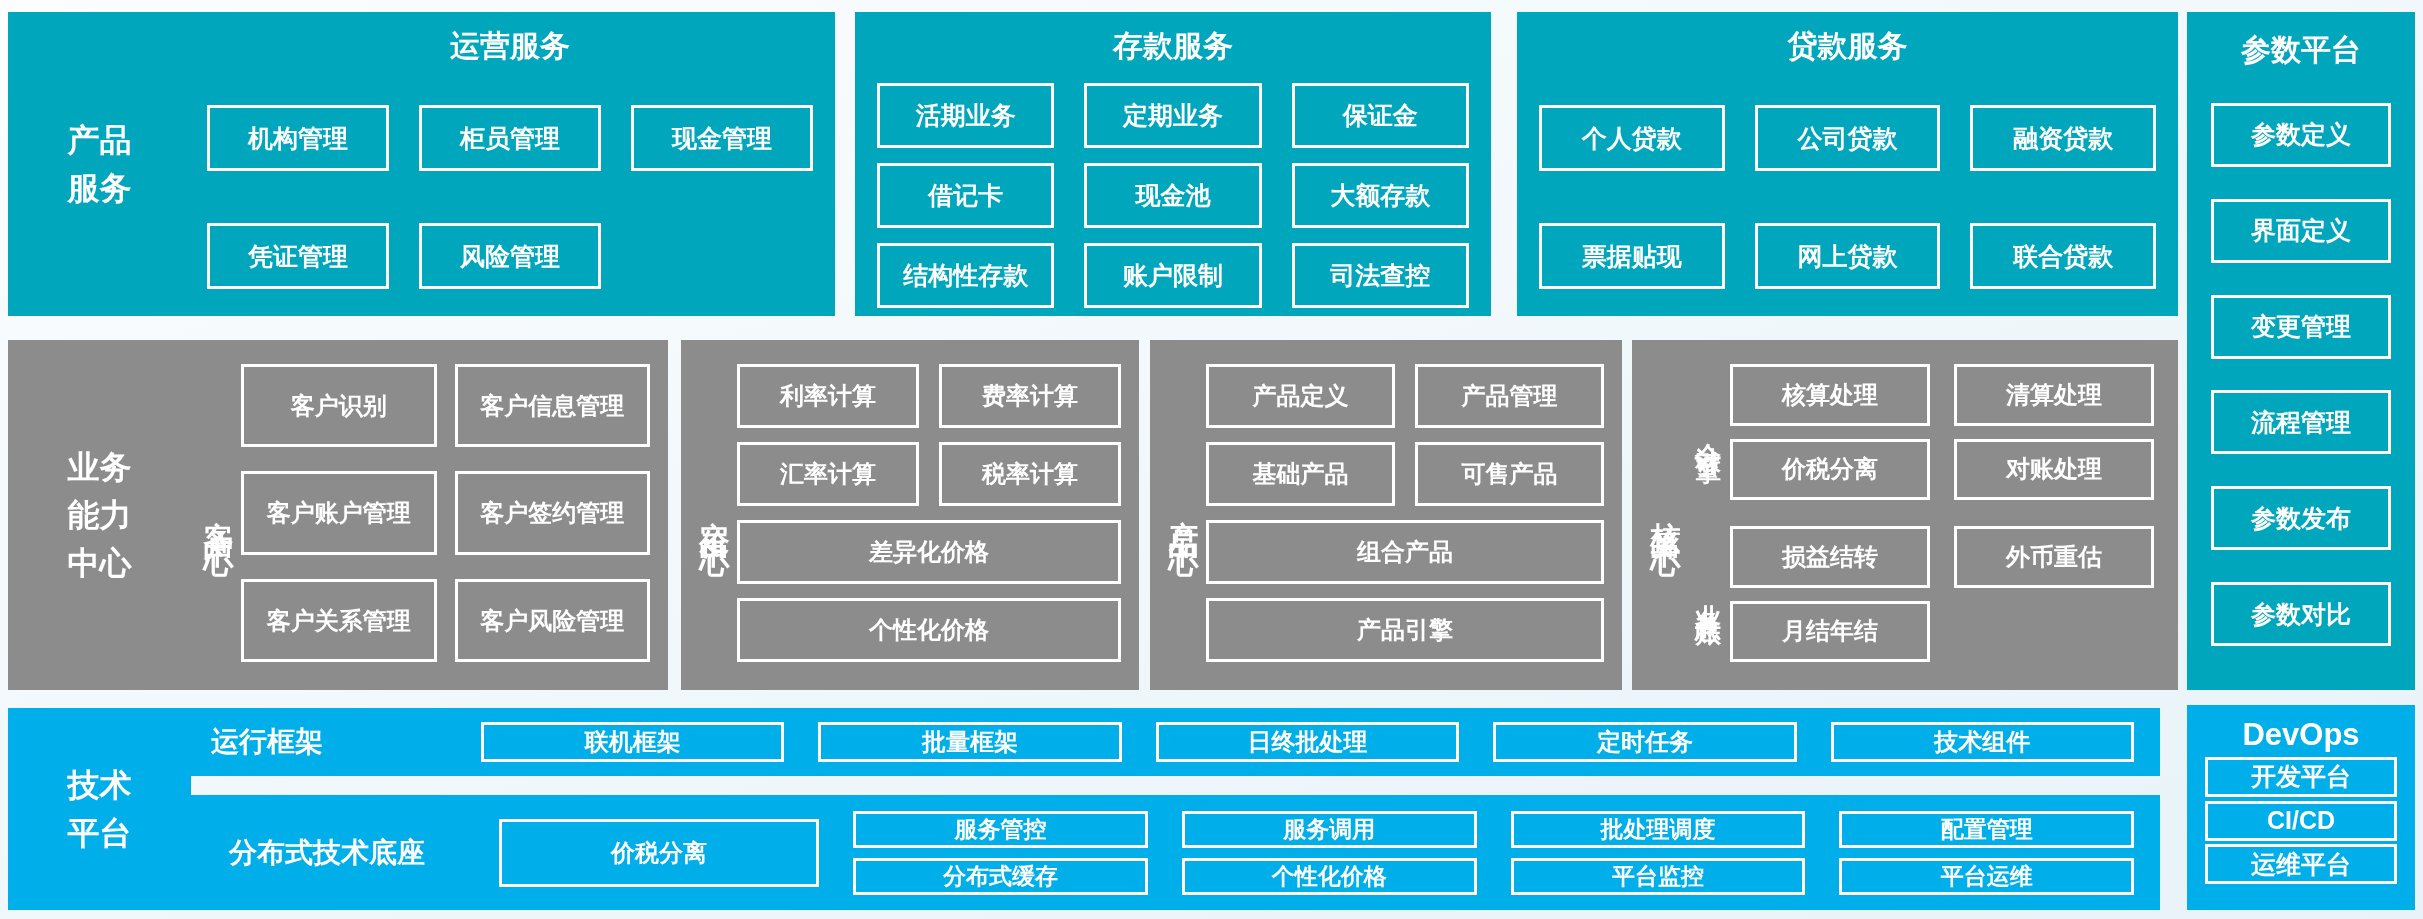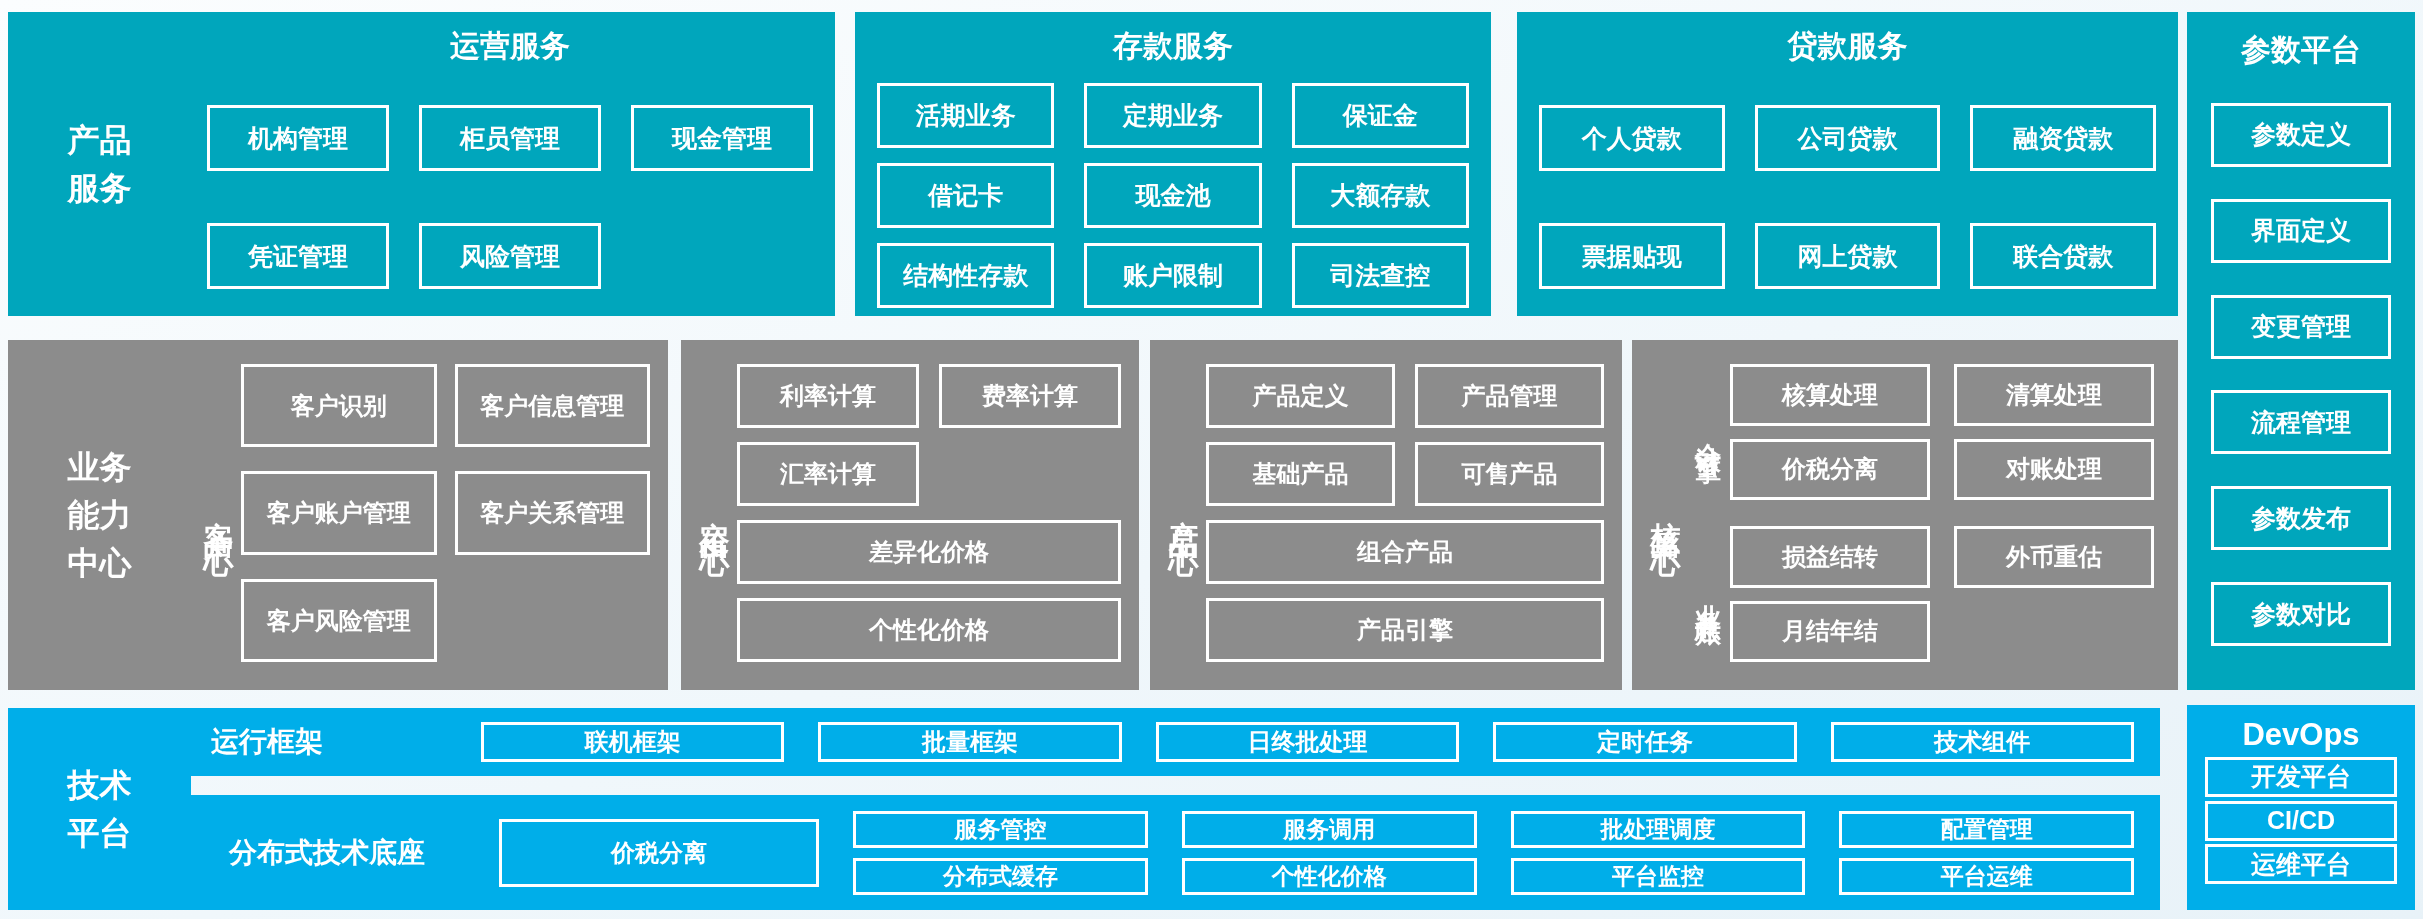--- a/index.html
+++ b/index.html
@@ -272,31 +272,33 @@
       <div class="wbox">参数对比</div>
     </div>
   </div>
 
   <div class="mid-panel panel-cust">
     <div class="vlabel">客户中心</div>
     <div class="cust-grid">
       <div class="wbox">客户识别</div>
       <div class="wbox">客户信息管理</div>
       <div class="wbox">客户账户管理</div>
+      <div class="wbox">客户签约管理</div>
       <div class="wbox">客户关系管理</div>
       <div class="wbox">客户风险管理</div>
     </div>
   </div>
 
   <div class="mid-panel panel-price">
     <div class="vlabel">定价中心</div>
     <div class="pp-grid">
       <div class="wbox">利率计算</div>
       <div class="wbox">费率计算</div>
       <div class="wbox">汇率计算</div>
+      <div class="wbox">税率计算</div>
       <div class="wbox wide">差异化价格</div>
       <div class="wbox wide">个性化价格</div>
     </div>
   </div>
 
   <div class="mid-panel panel-prod">
     <div class="vlabel">产品中心</div>
     <div class="pp-grid">
       <div class="wbox">产品定义</div>
       <div class="wbox">产品管理</div>

